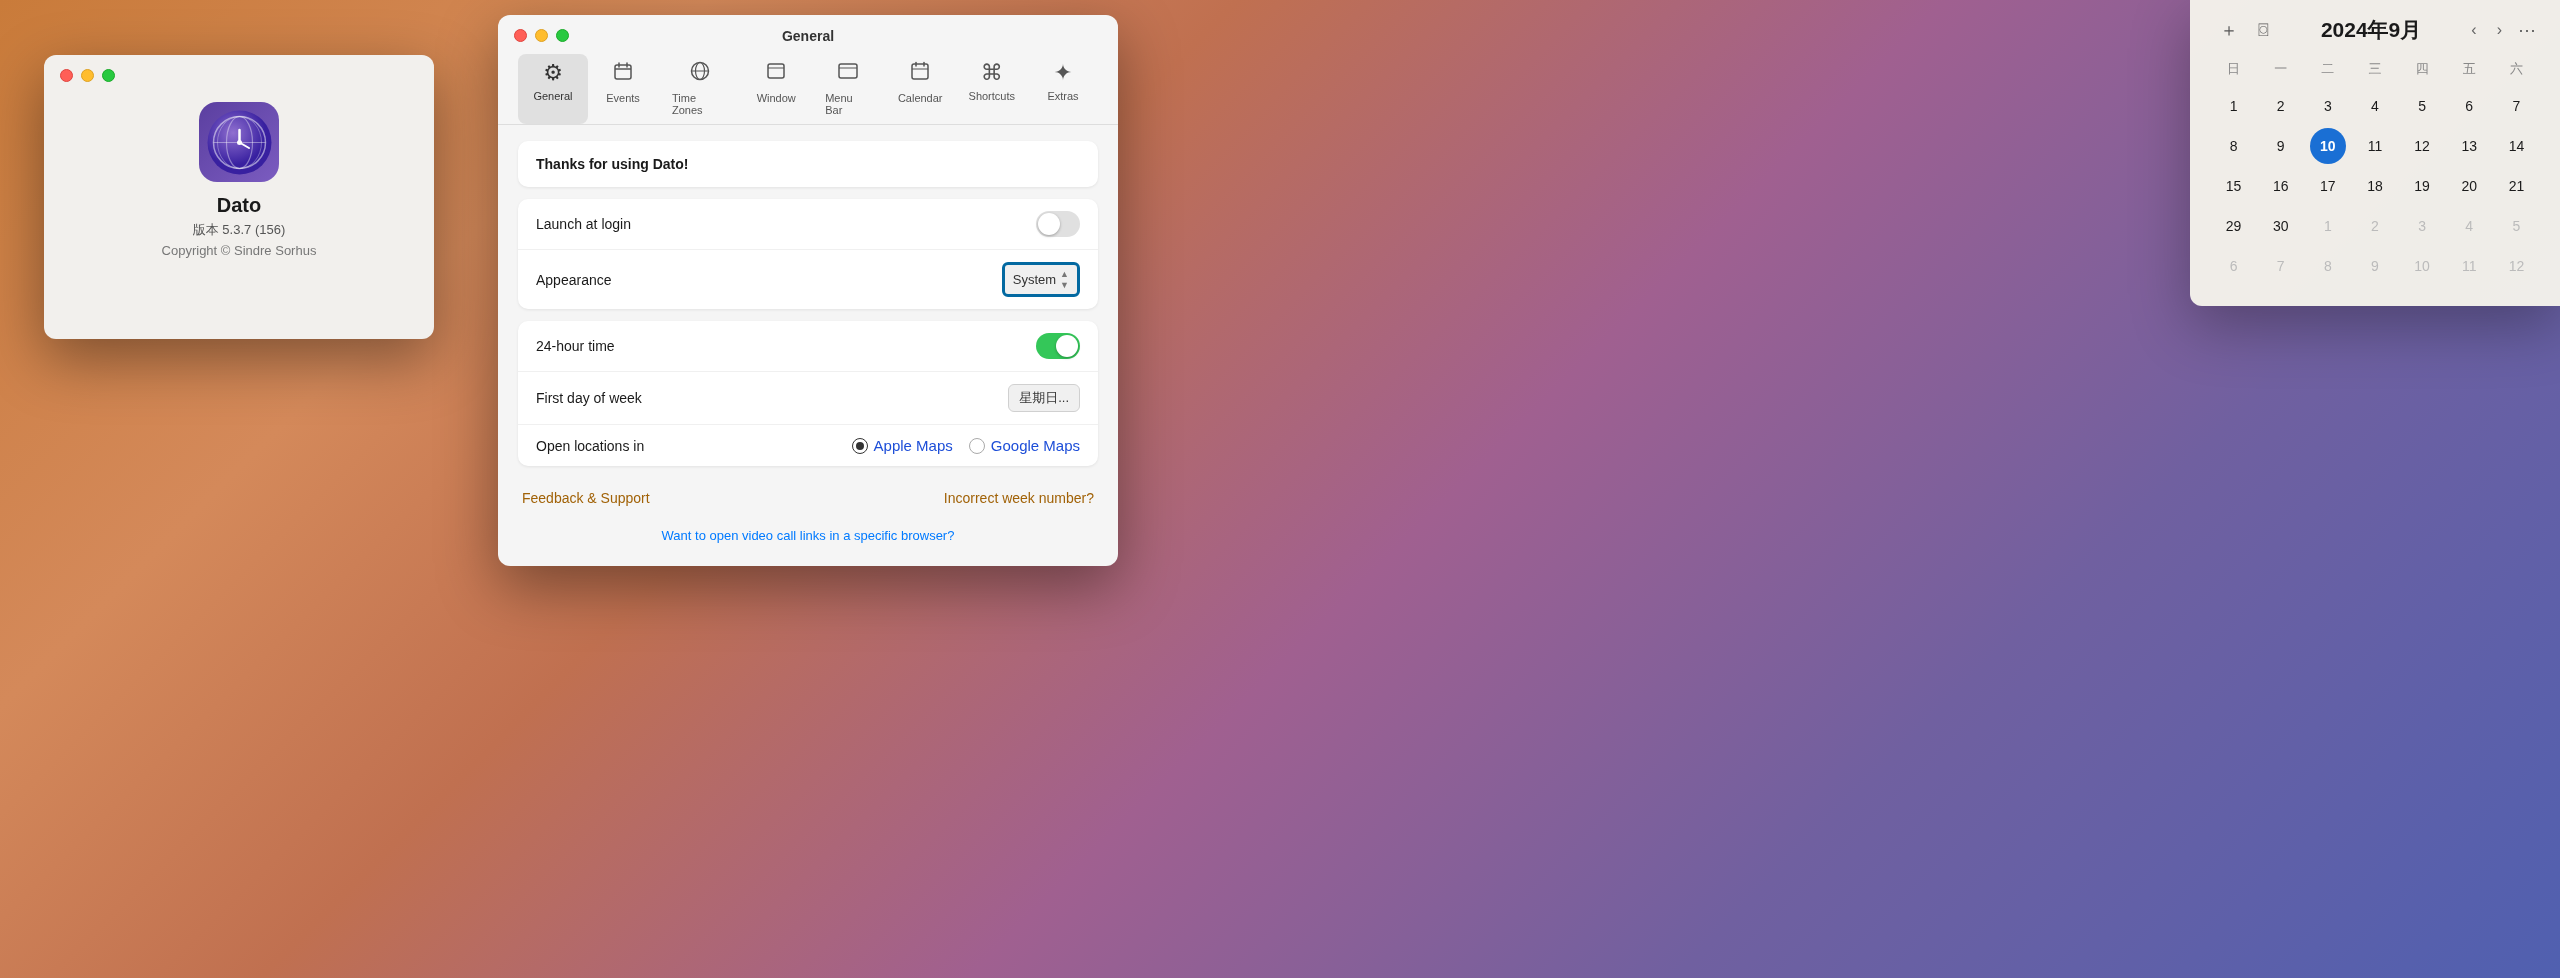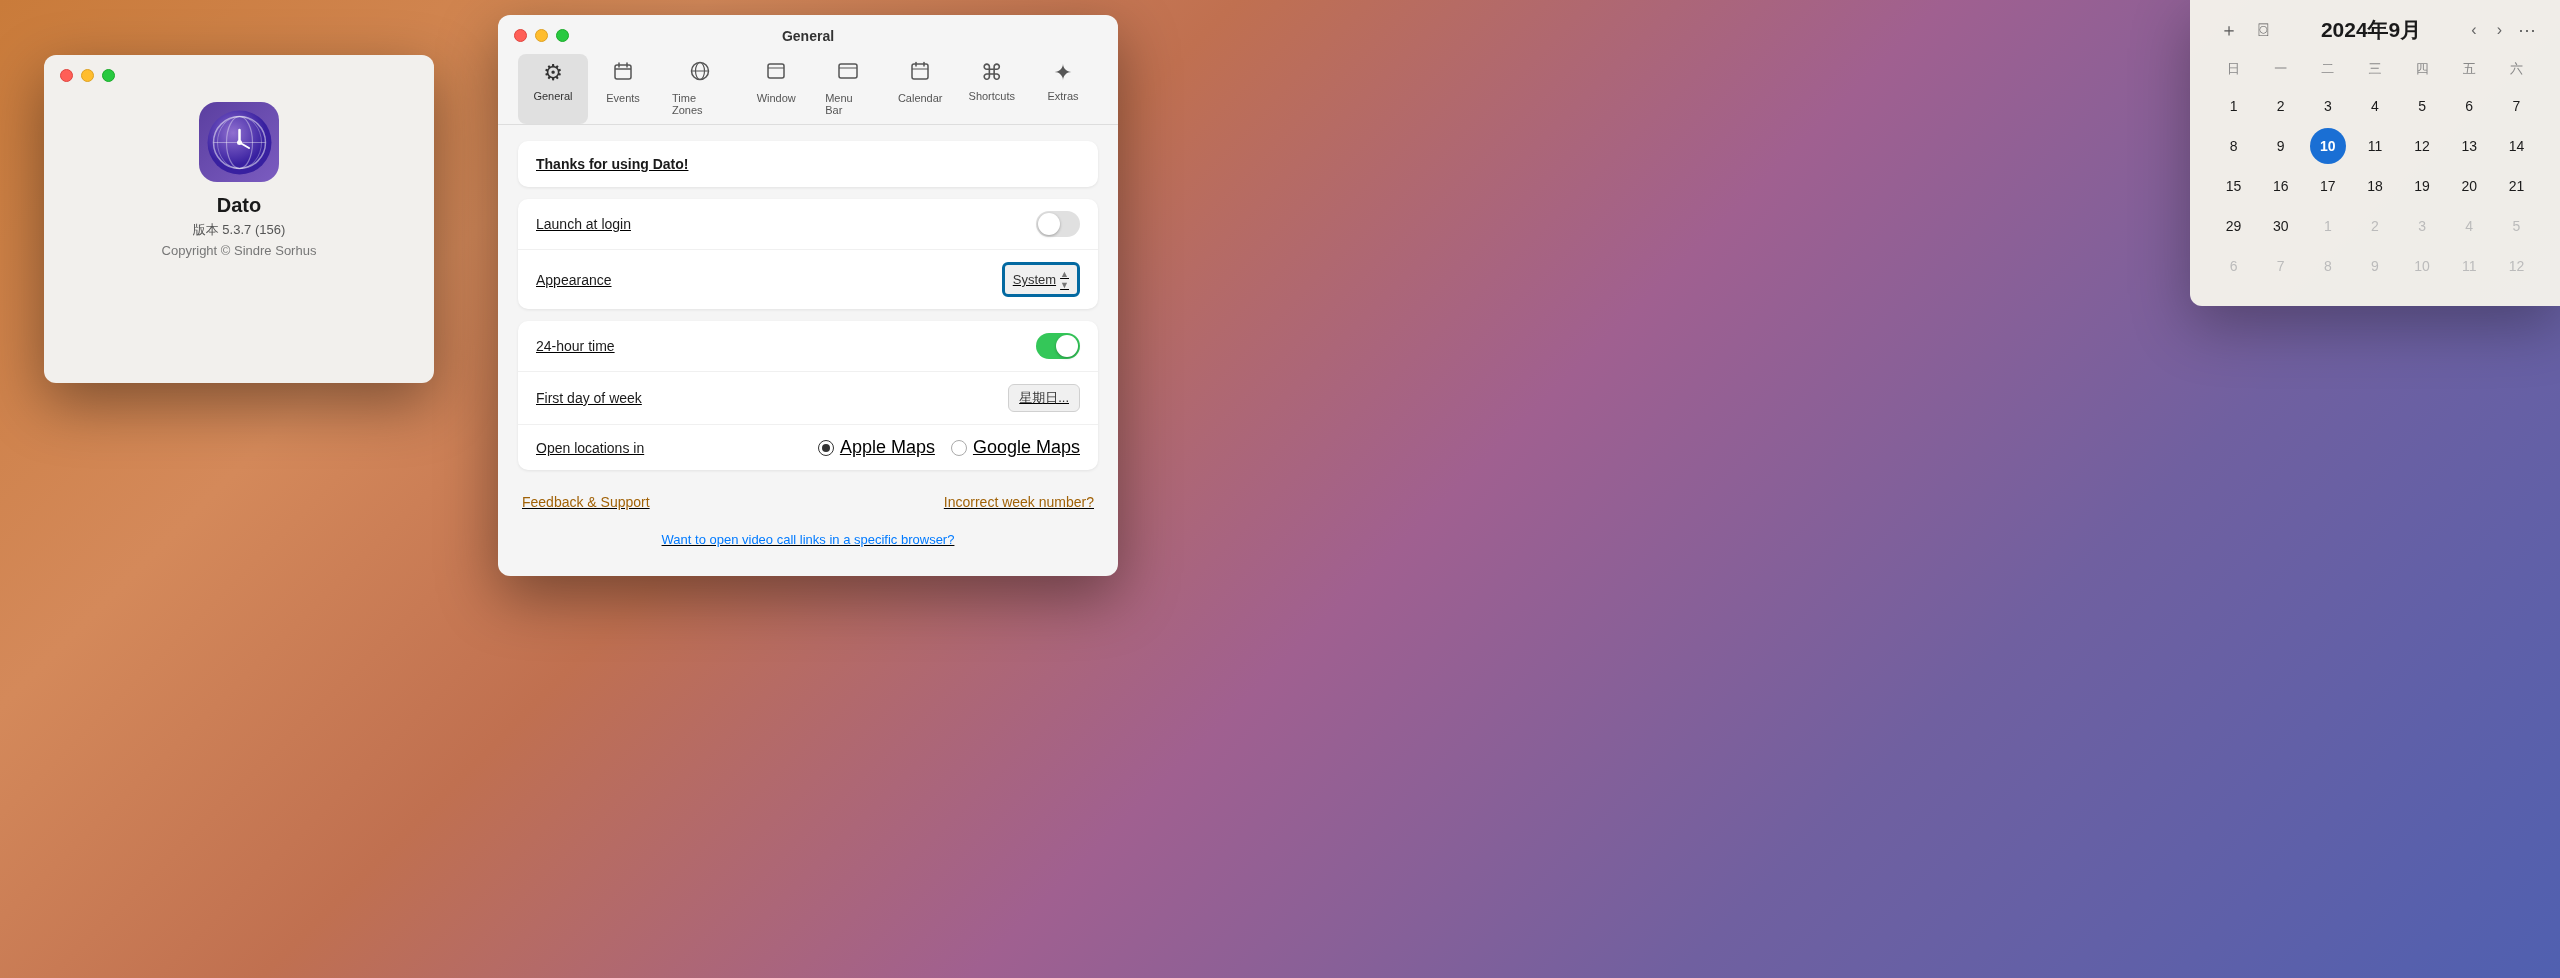--- a/index.html
+++ b/index.html
@@ -11,21 +11,21 @@
       overflow: hidden;
       position: relative;
     }
 
     
     .about-window {
       position: absolute;
       left: 44px;
       top: 55px;
       width: 390px;
-      height: 328px;
+      height: 284px;
       background: #f2f0ed;
       border-radius: 12px;
       box-shadow: 0 20px 60px rgba(0,0,0,0.4);
     }
     .window-titlebar {
       display: flex;
       align-items: center;
       padding: 14px 16px 10px;
       gap: 8px;
     }
@@ -131,22 +131,21 @@
     .toolbar-item .label {
       font-size: 11px;
       color: #555;
     }
     .toolbar-item.active .label {
       color: #333;
     }
 
     
     .settings-content {
-      padding: 16px 20px 24px;
-      text-decoration: underline;
+      padding: 16px 20px 18px;
     }
     .thanks-banner {
       background: white;
       border-radius: 10px;
       padding: 14px 18px;
       margin-bottom: 12px;
       box-shadow: 0 1px 3px rgba(0,0,0,0.08);
     }
     .thanks-text {
       font-size: 14px;
@@ -261,22 +260,22 @@
       border-color: #333;
     }
     .radio-dot.selected::after {
       content: '';
       width: 8px;
       height: 8px;
       border-radius: 50%;
       background: #333;
     }
     .radio-label {
-      font-size: 18px;
-      color: #000000;
+      font-size: 15px;
+      color: #1d4ed8;
     }
 
     
     .links-row {
       display: flex;
       justify-content: space-between;
       padding: 12px 4px;
     }
     .link-text {
       font-size: 14px;

